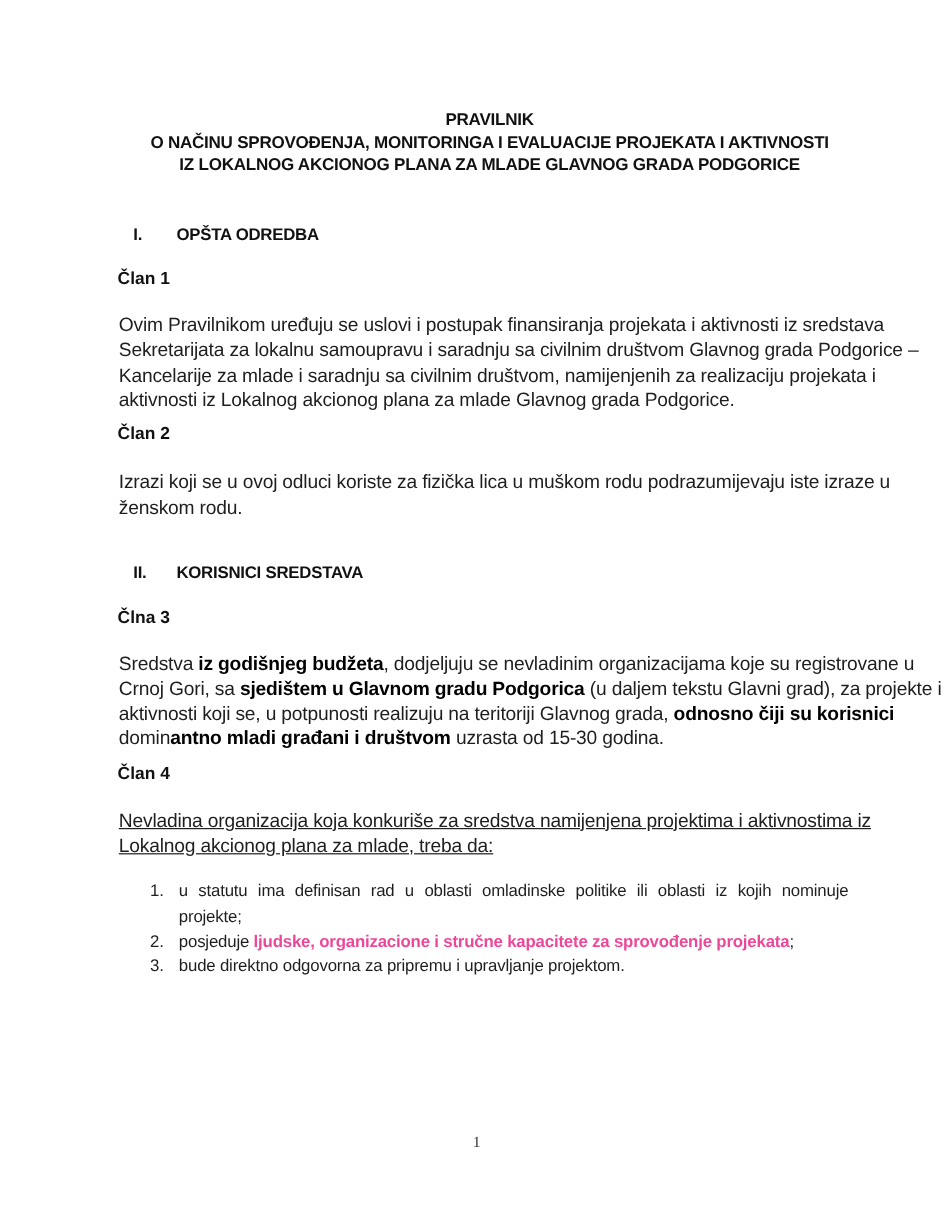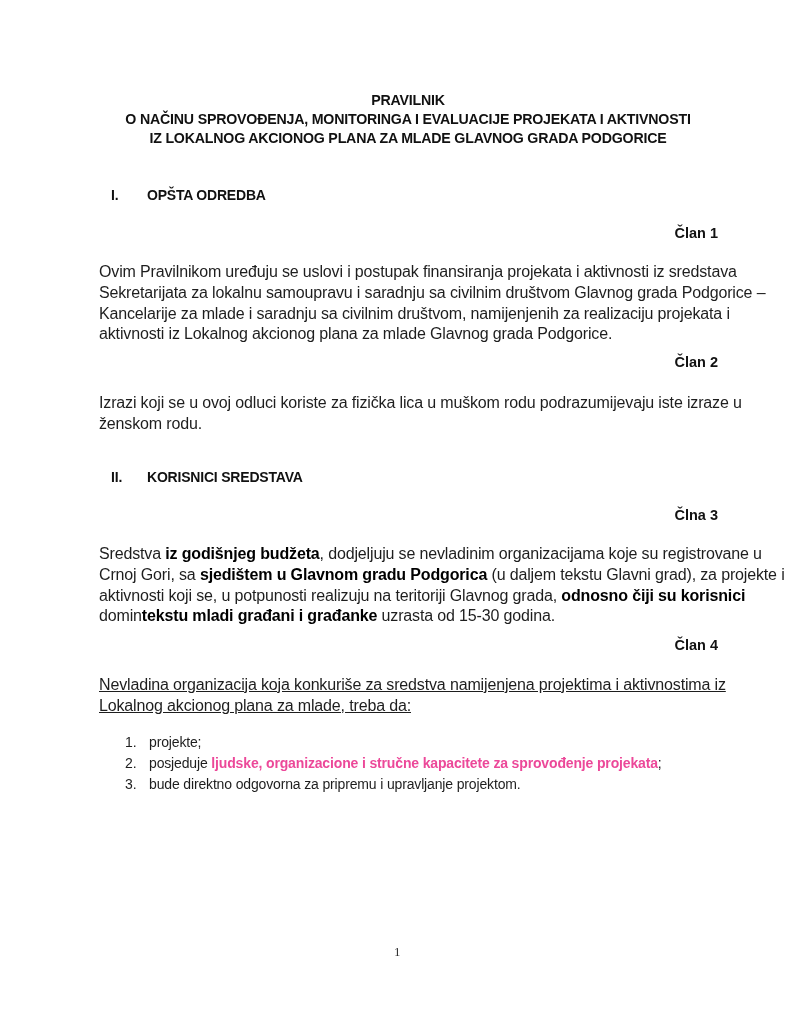--- a/index.html
+++ b/index.html
@@ -11,21 +11,21 @@
     .title {
       position: absolute; left: 90px; width: 620px; text-align: center;
       font-weight: bold; font-size: 14.2px; letter-spacing: -0.2px; color: #111;
     }
     .section {
       position: absolute; left: 103px; font-weight: bold; font-size: 14px; color: #111;
       letter-spacing: -0.2px;
     }
     .section .num { display: inline-block; width: 36px; }
     .clan {
-      position: absolute; left: 90px; width: 620px; text-align: right;
+      position: absolute; left: 90px; width: 620px; text-align: left;
       font-weight: bold; font-size: 14.5px; color: #111;
     }
     .para {
       position: absolute; left: 91px; width: 608px; font-size: 16px; line-height: 20.8px;
       text-align: justify; text-align-last: left; color: #1e1e1e; letter-spacing: -0.15px;
     }
     .para .line { display: block; text-align: justify; text-align-last: justify; white-space: nowrap; }
     .para .line.last { text-align-last: left; }
     .semi { color: #000; font-weight: bold; }
     .list { position: absolute; left: 117px; width: 582px; font-size: 14px; line-height: 20.8px; color: #1e1e1e; letter-spacing: -0.15px; }
@@ -65,33 +65,34 @@
 
   <div class="section" style="top:469px;">
     <span class="num">II.</span><span>KORISNICI SREDSTAVA</span>
   </div>
 
   <div class="clan" style="top:507px;">Člna 3</div>
   <div class="para" style="top:544px;">
     <span class="line"><span>Sredstva </span><span class="semi">iz godišnjeg budžeta</span><span>, dodjeljuju se nevladinim organizacijama koje su registrovane u</span></span>
     <span class="line"><span>Crnoj Gori, sa </span><span class="semi">sjedištem u Glavnom gradu Podgorica</span><span> (u daljem tekstu Glavni grad), za projekte i</span></span>
     <span class="line"><span>aktivnosti koji se, u potpunosti realizuju na teritoriji Glavnog grada, </span><span class="semi">odnosno čiji su korisnici</span><span></span></span>
-    <span class="line last"><span>domin</span><span class="semi">tekstu mladi građani i građanke</span><span> uzrasta od 15-30 godina.</span></span>
+    <span class="line last"><span>domin</span><span class="semi">antno mladi građani i društvom</span><span> uzrasta od 15-30 godina.</span></span>
   </div>
 
   <div class="clan" style="top:637px;">Član 4</div>
   <div class="para" style="top:675px;text-decoration:underline;">
     <span class="line">Nevladina organizacija koja konkuriše za sredstva namijenjena projektima i aktivnostima iz</span>
     <span class="line last">Lokalnog akcionog plana za mlade, treba da:</span>
   </div>
 
   <div class="list" style="top:732px;">
     <div class="item">
       <span class="n">1.</span>
       <span class="t">
+        <span class="line">u statutu ima definisan rad u oblasti omladinske politike ili oblasti iz kojih nominuje</span>
         <span class="line last">projekte;</span>
       </span>
     </div>
     <div class="item">
       <span class="n">2.</span>
       <span class="t">
         <span class="line last"><span>posjeduje </span><span class="semi" style="font-weight:bold;color:#ec4899;">ljudske, organizacione i stručne kapacitete za sprovođenje projekata</span><span>;</span></span>
       </span>
     </div>
     <div class="item">

